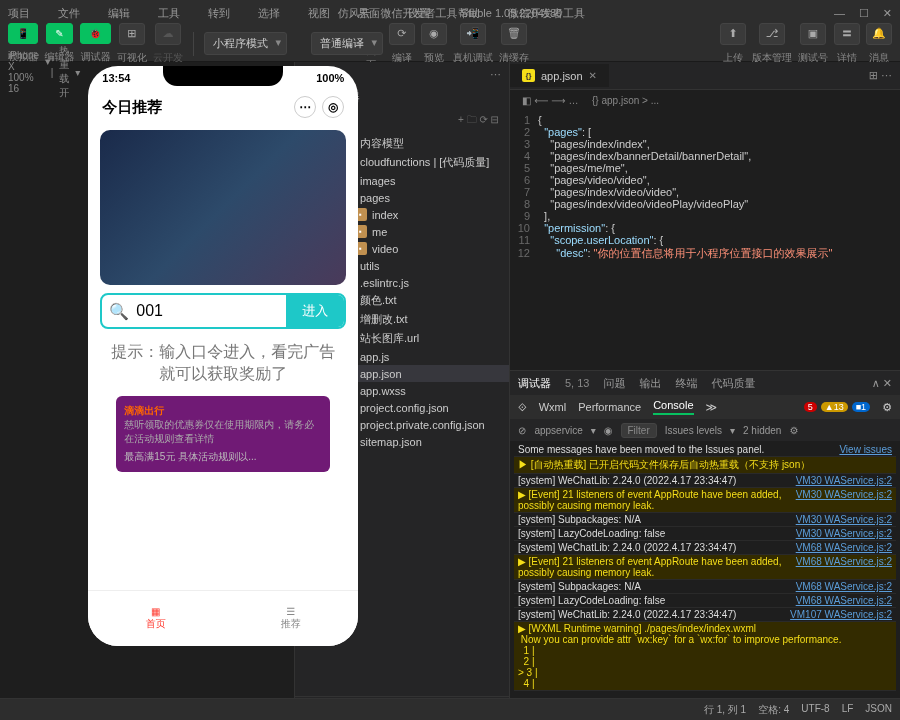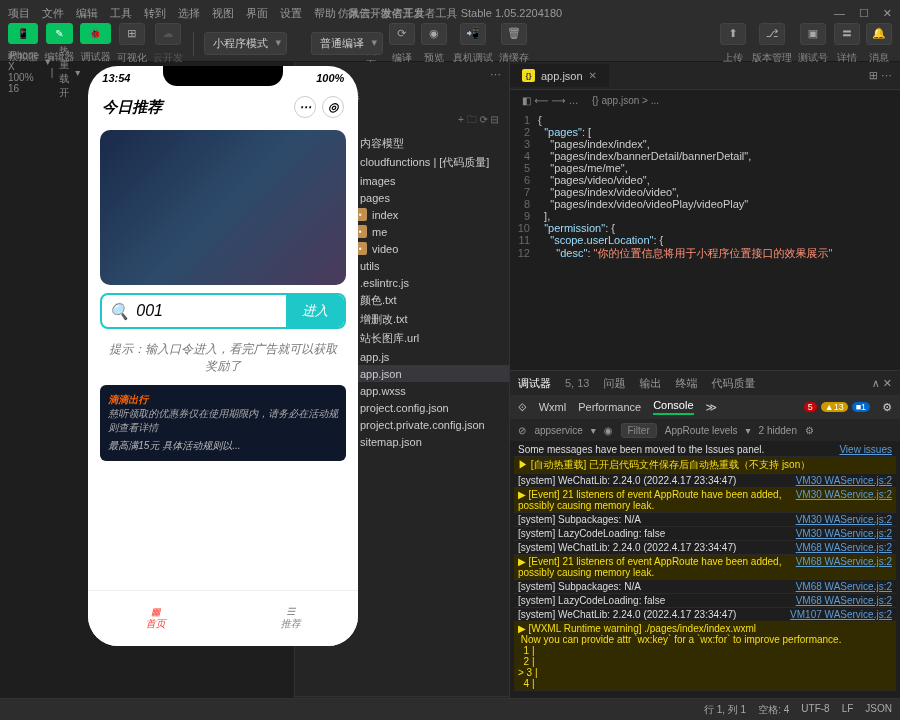--- a/index.html
+++ b/index.html
@@ -1,48 +1,48 @@
 <!DOCTYPE html>
 <html><head>
 <meta charset="utf-8">
 <style>
 * { margin:0; padding:0; box-sizing:border-box; font-family:"Microsoft YaHei",sans-serif; }
 body { background:#1e1e1e; color:#ccc; width:900px; height:720px; overflow:hidden; font-size:11px; }
 .titlebar { height:26px; background:#2d2d2d; display:flex; align-items:center; padding:0 8px; justify-content:space-between; }
-.titlebar .menus { display:flex; gap:12px; }
+.titlebar .menus { display:flex; gap:28px; }
 .titlebar .menus span, .titlebar .center { color:#999; font-size:11px; }
 .titlebar .center { position:absolute; left:50%; transform:translateX(-50%); }
 .wincontrols { display:flex; gap:14px; color:#999; }
 .toolbar { height:36px; background:#2d2d2d; display:flex; align-items:center; padding:0 8px; gap:6px; border-bottom:1px solid #1a1a1a;}
 .tbtn { background:#3a3a3a; border-radius:3px; padding:4px 8px; color:#bbb; font-size:10px; display:flex; align-items:center; gap:3px; border:1px solid #444;}
 .tbtn.green { background:#07c160; color:#fff; border-color:#07c160;}
 .tlabel { font-size:10px; color:#888; margin-top:5px; }
 .tgroup { display:flex; flex-direction:column; align-items:center; gap:1px;}
 .dropdown { background:#3a3a3a; border:1px solid #444; padding:3px 18px 3px 8px; border-radius:3px; color:#ccc; font-size:11px; position:relative;}
 .dropdown::after { content:"▾"; position:absolute; right:5px; color:#888;}
 .ibtn { width:26px; height:22px; background:#3a3a3a; border:1px solid #444; border-radius:3px; display:flex; align-items:center; justify-content:center; color:#aaa; font-size:11px;}
 .spacer { flex:1; }
 .main { display:flex; height:658px; }
 .sim-col { width:295px; background:#1e1e1e; border-right:1px solid #333; display:flex; flex-direction:row;}
 .sim-top { height:20px; padding:2px 8px; color:#888; font-size:10px; display:flex; align-items:center; gap:6px;}
 .phone-area { flex:1; display:flex; justify-content:center; align-items:flex-start; padding-top:4px;}
-.phone { width:270px; height:580px; background:#fff; border-radius:30px; position:relative; overflow:hidden; color:#000;font-style:italic;}
+.phone { width:270px; height:580px; background:#fff; border-radius:30px; position:relative; overflow:hidden; color:#000;}
 .notch { position:absolute; top:0; left:50%; transform:translateX(-50%); width:120px; height:20px; background:#000; border-radius:0 0 14px 14px;}
 .pstatus { display:flex; justify-content:space-between; padding:6px 14px; font-size:11px; font-weight:600;}
 .ptitle { display:flex; justify-content:space-between; align-items:center; padding:6px 14px; font-size:15px; font-weight:600;}
 .capsule { display:flex; gap:6px;}
 .capsule span { border:1px solid #ccc; border-radius:50%; width:22px; height:22px; display:flex; align-items:center; justify-content:center; font-size:12px;}
 .hero { margin:6px 12px; height:155px; border-radius:10px; background:linear-gradient(135deg,#1a2a4a,#2d4a6a,#4a3a5a); position:relative;}
 .hero::after{content:"";position:absolute;bottom:6px;left:50%;transform:translateX(-50%);width:30px;height:4px;display:flex;}
 .search { margin:8px 12px; border:2px solid #1ec8c8; border-radius:8px; display:flex; align-items:center; height:36px; overflow:hidden;}
 .search .icon { width:34px; text-align:center; color:#1ec8c8; font-size:16px;}
 .search .val { flex:1; font-size:16px;}
 .search .go { background:#1ec8c8; color:#fff; height:100%; padding:0 16px; display:flex; align-items:center; font-size:13px;}
-.tip { text-align:center; color:#777; font-size:12px; padding:4px 16px; line-height:1.4;}
-.ad { margin:6px 12px; background:#0f172a; border-radius:6px; padding:8px; font-size:10px; color:#aaa;}
+.tip { text-align:center; color:#777; font-size:16px; padding:4px 16px; line-height:1.4;}
+.ad { margin:6px 28px; background:#701a75; border-radius:6px; padding:8px; font-size:10px; color:#aaa;}
 .coupon { background:#fff; border:1px solid #eee; border-radius:6px; padding:6px; text-align:center; font-size:11px; margin-top:6px;}
 .done { background:#ff9500; color:#fff; text-align:center; padding:8px; border-radius:18px; margin-top:8px; font-size:14px;}
 .tabbar { position:absolute; bottom:0; left:0; right:0; height:56px; border-top:1px solid #eee; display:flex; background:#fff;}
 .tabbar div { flex:1; display:flex; flex-direction:column; align-items:center; justify-content:center; font-size:10px;}
 .tabbar .active { color:#ff3b30;}
 .sim-bot { height:20px; padding:0 8px; color:#888; font-size:10px; display:flex; align-items:center; gap:6px;}
 .mid-col { width:215px; background:#252526; border-right:1px solid #333; display:flex; flex-direction:column; font-size:11px;}
 .mid-top { height:24px; display:flex; align-items:center; padding:0 8px; gap:8px; color:#888;}
 .mid-head { padding:4px 10px; color:#aaa; font-size:11px;}
 .mid-section { padding:3px 10px; color:#999; font-size:10px; display:flex; justify-content:space-between;}
@@ -377,21 +377,21 @@
           <span class="bdg y">▲<span>13</span></span>
           <span class="bdg b">■<span>1</span></span>
         </div>
         <span>⚙</span>
       </div>
       <div class="ctabs3">
         <span>⊘</span>
         <span>appservice</span> ▾
         <span>◉</span>
         <span class="filter">Filter</span>
-        <span>AppRoute levels</span> ▾
+        <span>Issues levels</span> ▾
         <span>2 hidden</span>
         <span>⚙</span>
       </div>
       <div class="console">
           <div class="crow info">
             <span style="white-space:pre-wrap;flex:1">Some messages have been moved to the Issues panel.</span>
             <span class="clink">View issues</span>
           </div>
           <div class="crow warn">
             <span style="white-space:pre-wrap;flex:1">▶ [自动热重载] 已开启代码文件保存后自动热重载（不支持 json）</span>

